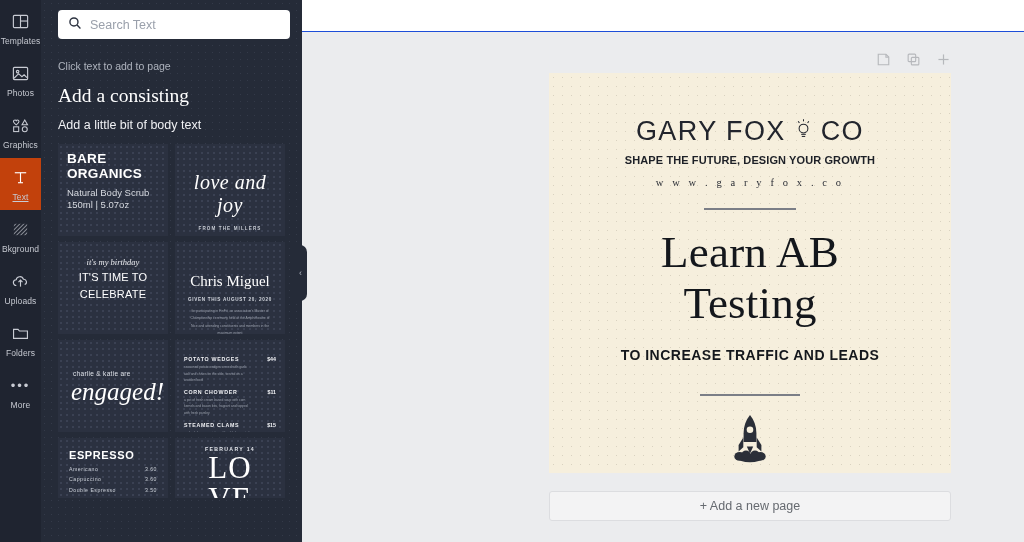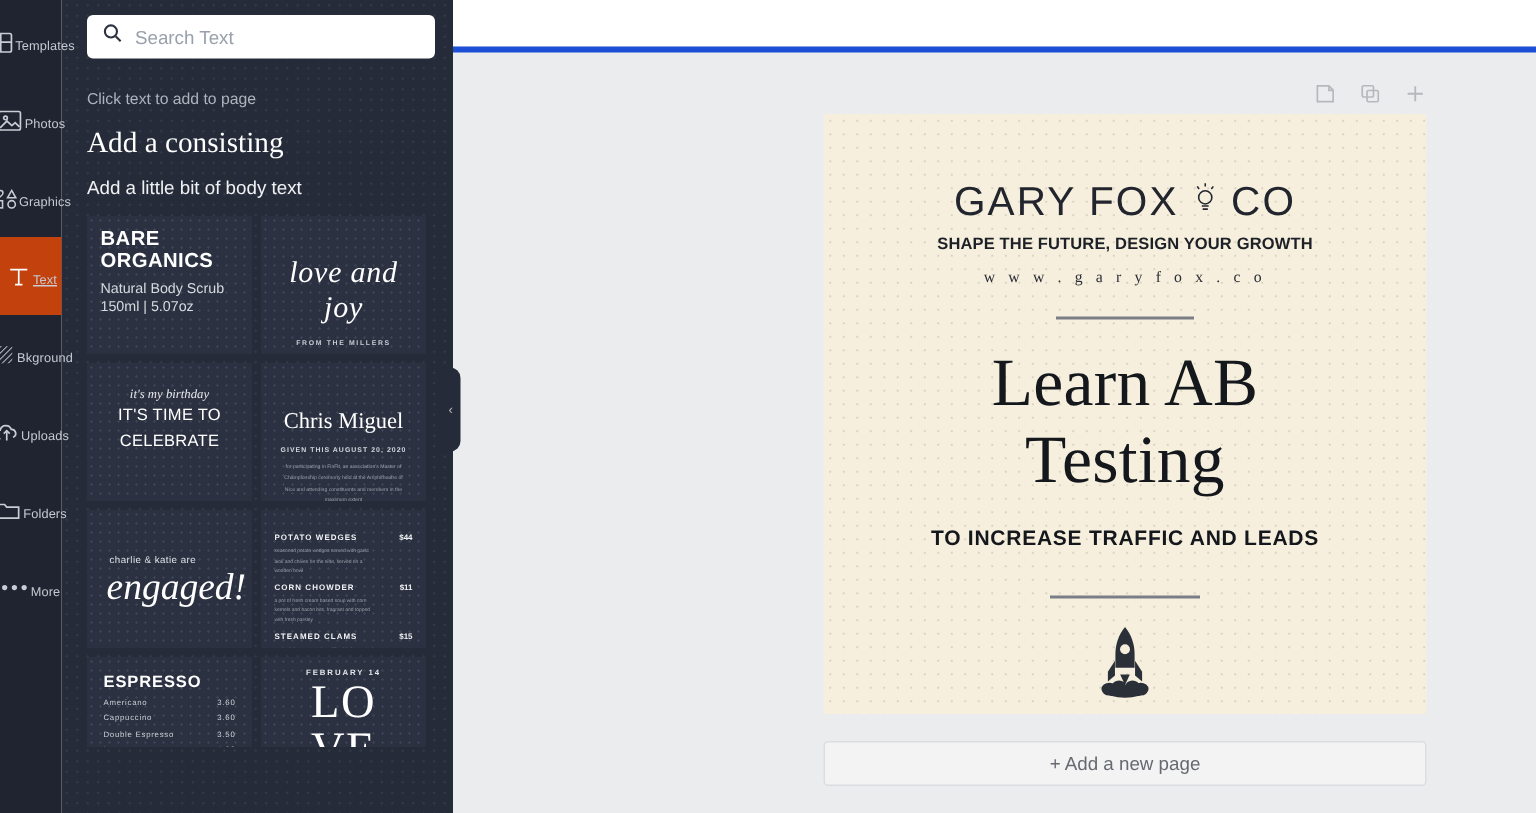--- a/index.html
+++ b/index.html
@@ -14,21 +14,21 @@
   
   .rail {
     position: absolute; left: 0; top: 0; width: 41px; height: 542px;
     background: #1f2430;
     display: flex; flex-direction: column; align-items: center;
     padding-top: 2px;
     z-index: 5;
   }
   .rail-item {
     width: 41px; height: 52px;
-    display: flex; flex-direction: row; align-items: center; justify-content: center;
+    display: flex; flex-direction: column; align-items: center; justify-content: center;
     color: #c9ccd4; cursor: pointer;
     position: relative;
     text-align: center;
   }
   .rail-item.active { background: #c2410c; text-decoration: underline; }
   .rail-ico { height: 22px; display: flex; align-items: center; justify-content: center; }
   .rail-ico svg { display: block; }
   .rail-label {
     font-size: 8.5px; letter-spacing: .1px; margin-top: 3px;
     color: #c6c9d1; white-space: nowrap;
@@ -71,21 +71,21 @@
     font-size: 19.5px; line-height: 1.3; padding-top: 7px;
   }
   .opt-body {
     font-family: "Liberation Sans", sans-serif;
     font-size: 12.5px; color: #f0f1f4; padding-top: 10px; padding-bottom: 4px;
   }
 
   
   .grid {
     display: flex; flex-wrap: wrap; gap: 6px;
-    padding: 8px 0 0 17px; width: 244px;
+    padding: 8px 0 0 17px; width: 244px; justify-content: space-between;
   }
   .card {
     width: 110px; height: 92px;
     background-color: #2b3140;
     background-image: radial-gradient(#3c4354 0.7px, transparent 0.8px);
     background-size: 6px 6px;
     position: relative; overflow: hidden; cursor: pointer;
     color: #fff;
   }
   .card.tall { height: 60px; }
@@ -183,21 +183,21 @@
   }
 
   
   .topbar {
     position: absolute; left: 302px; top: 0; right: 0; height: 31px;
     background: #ffffff;
   }
   .workspace {
     position: absolute; left: 302px; top: 31px; right: 0; bottom: 0;
     background: #ebecee;
-    border-top: 4px solid #1d4ed8;
+    border-top: 1px solid #1d4ed8;
   }
   .page-tools {
     position: absolute; right: 72px; top: 19px;
     display: flex; align-items: center; gap: 13px;
   }
   .tool-btn {
     width: 17px; height: 17px; display: flex; align-items: center; justify-content: center;
     color: #b6b8bc; cursor: pointer;
   }
 

